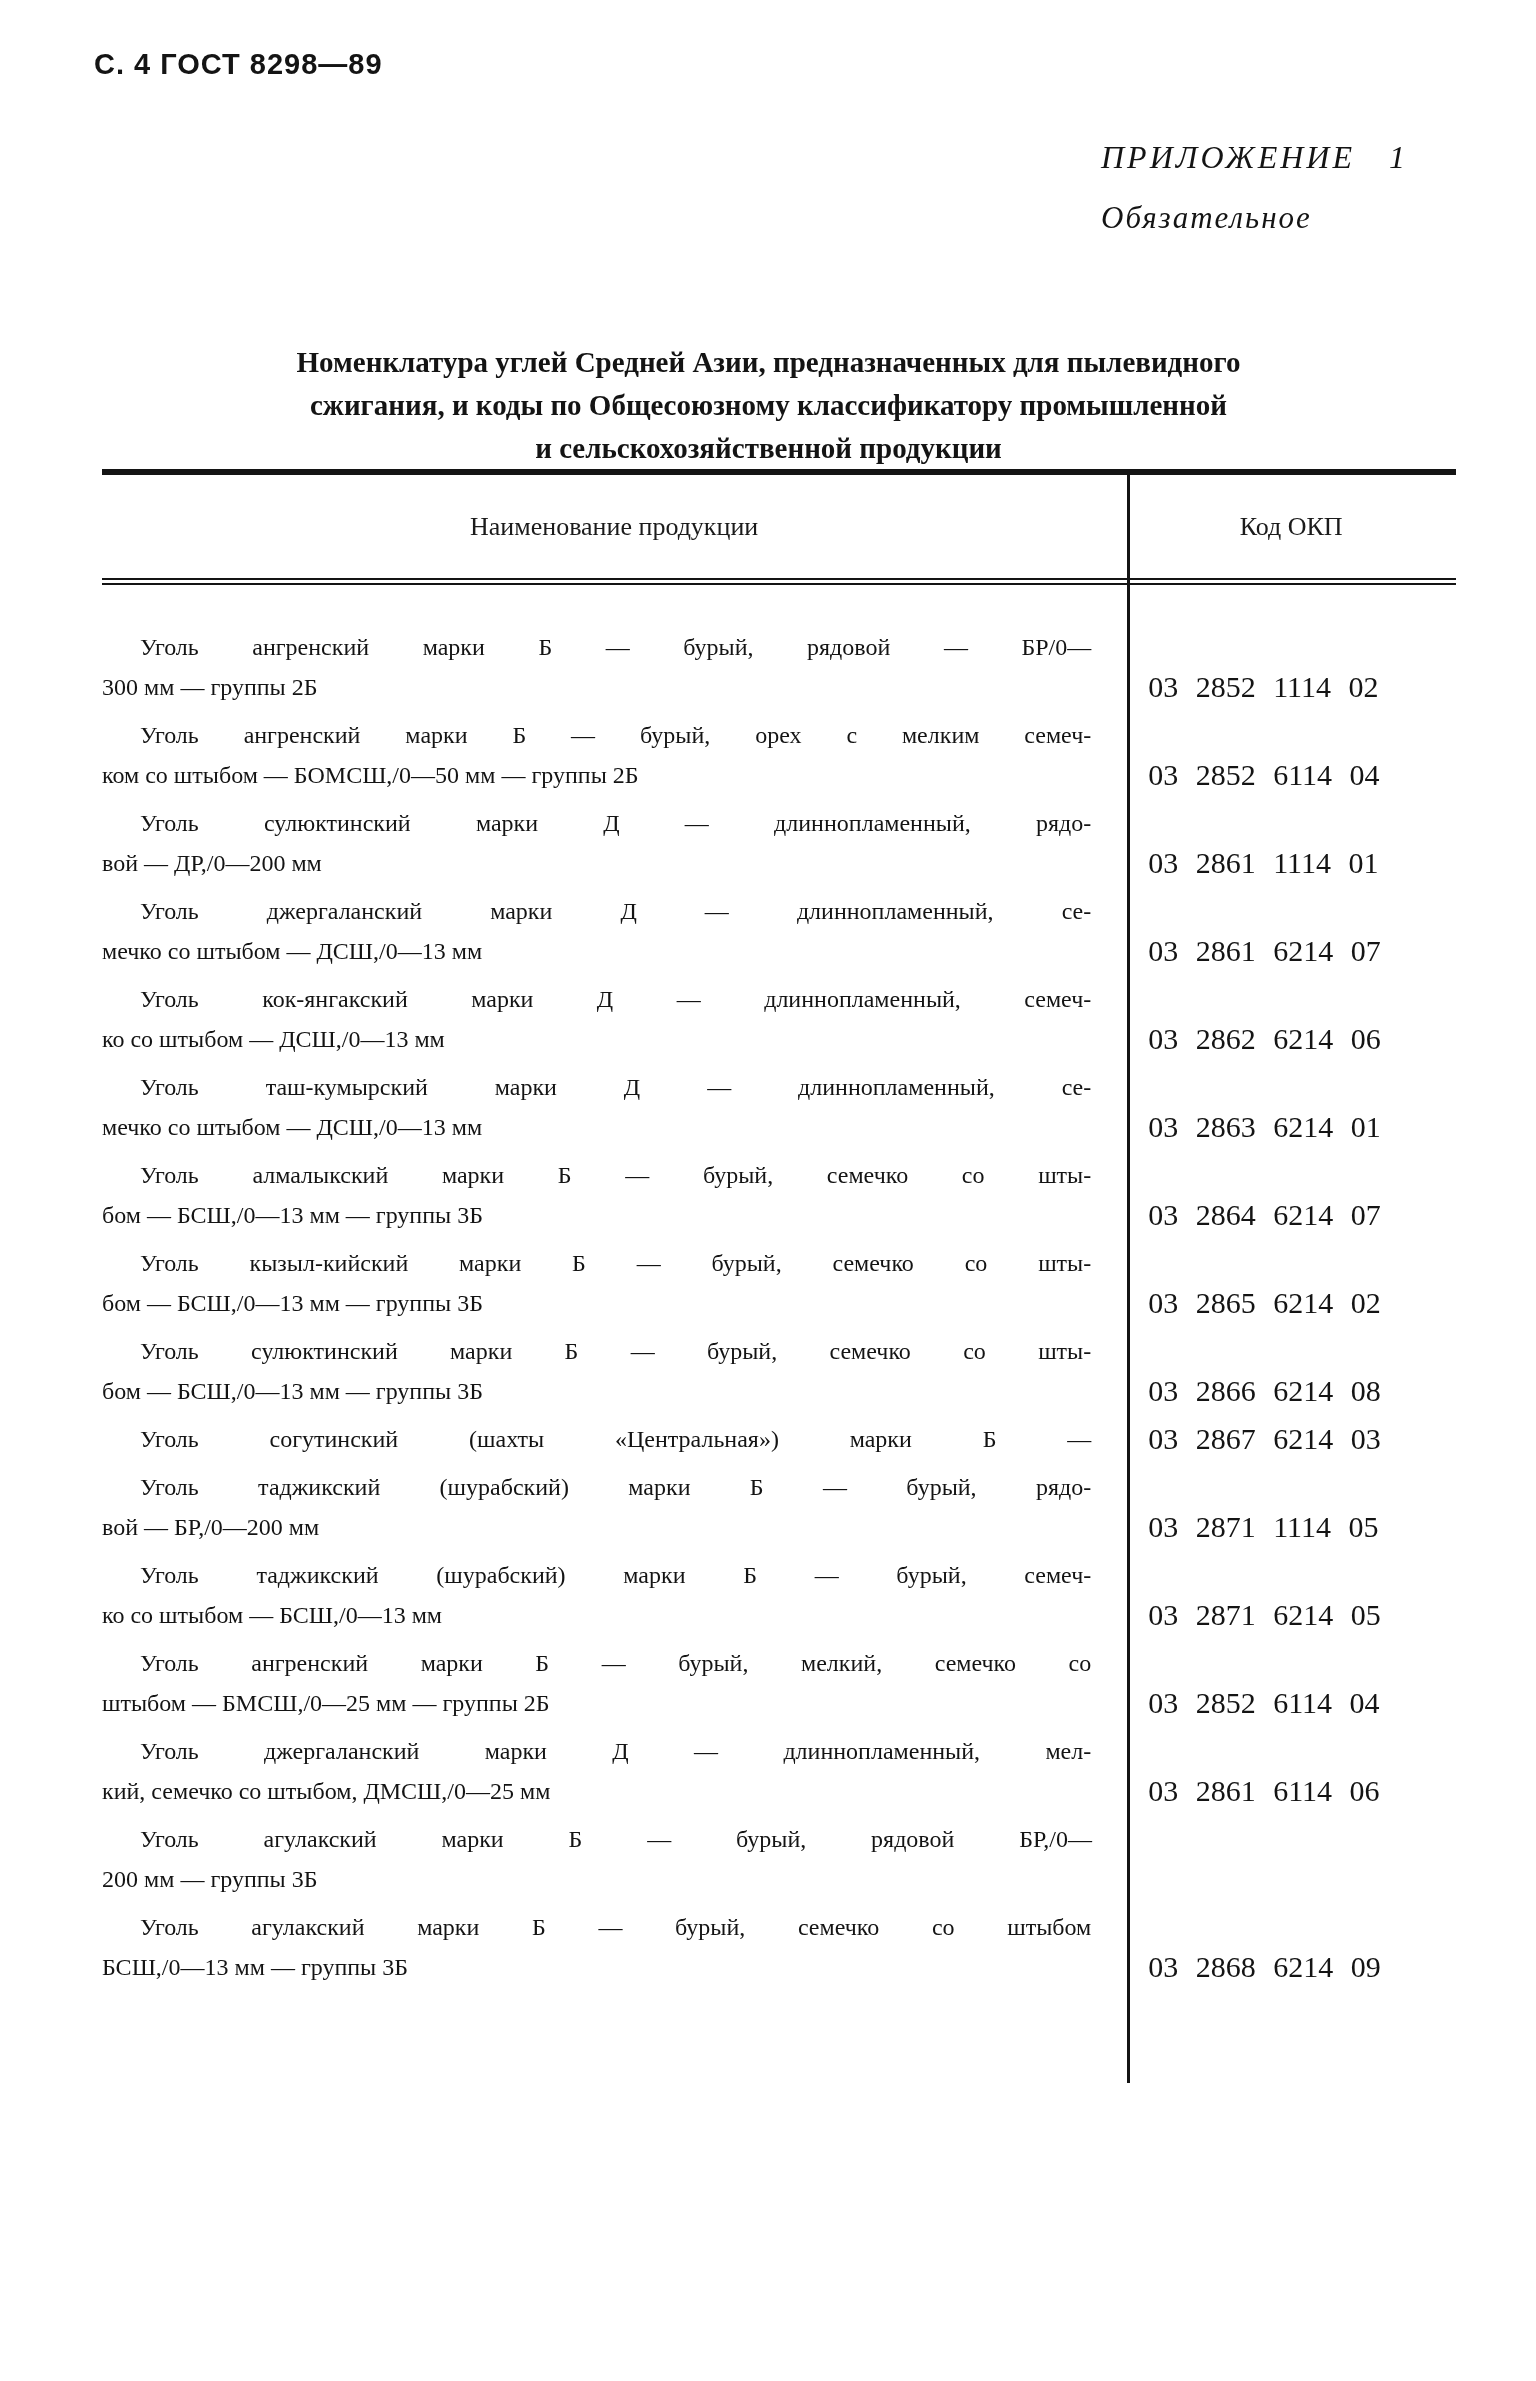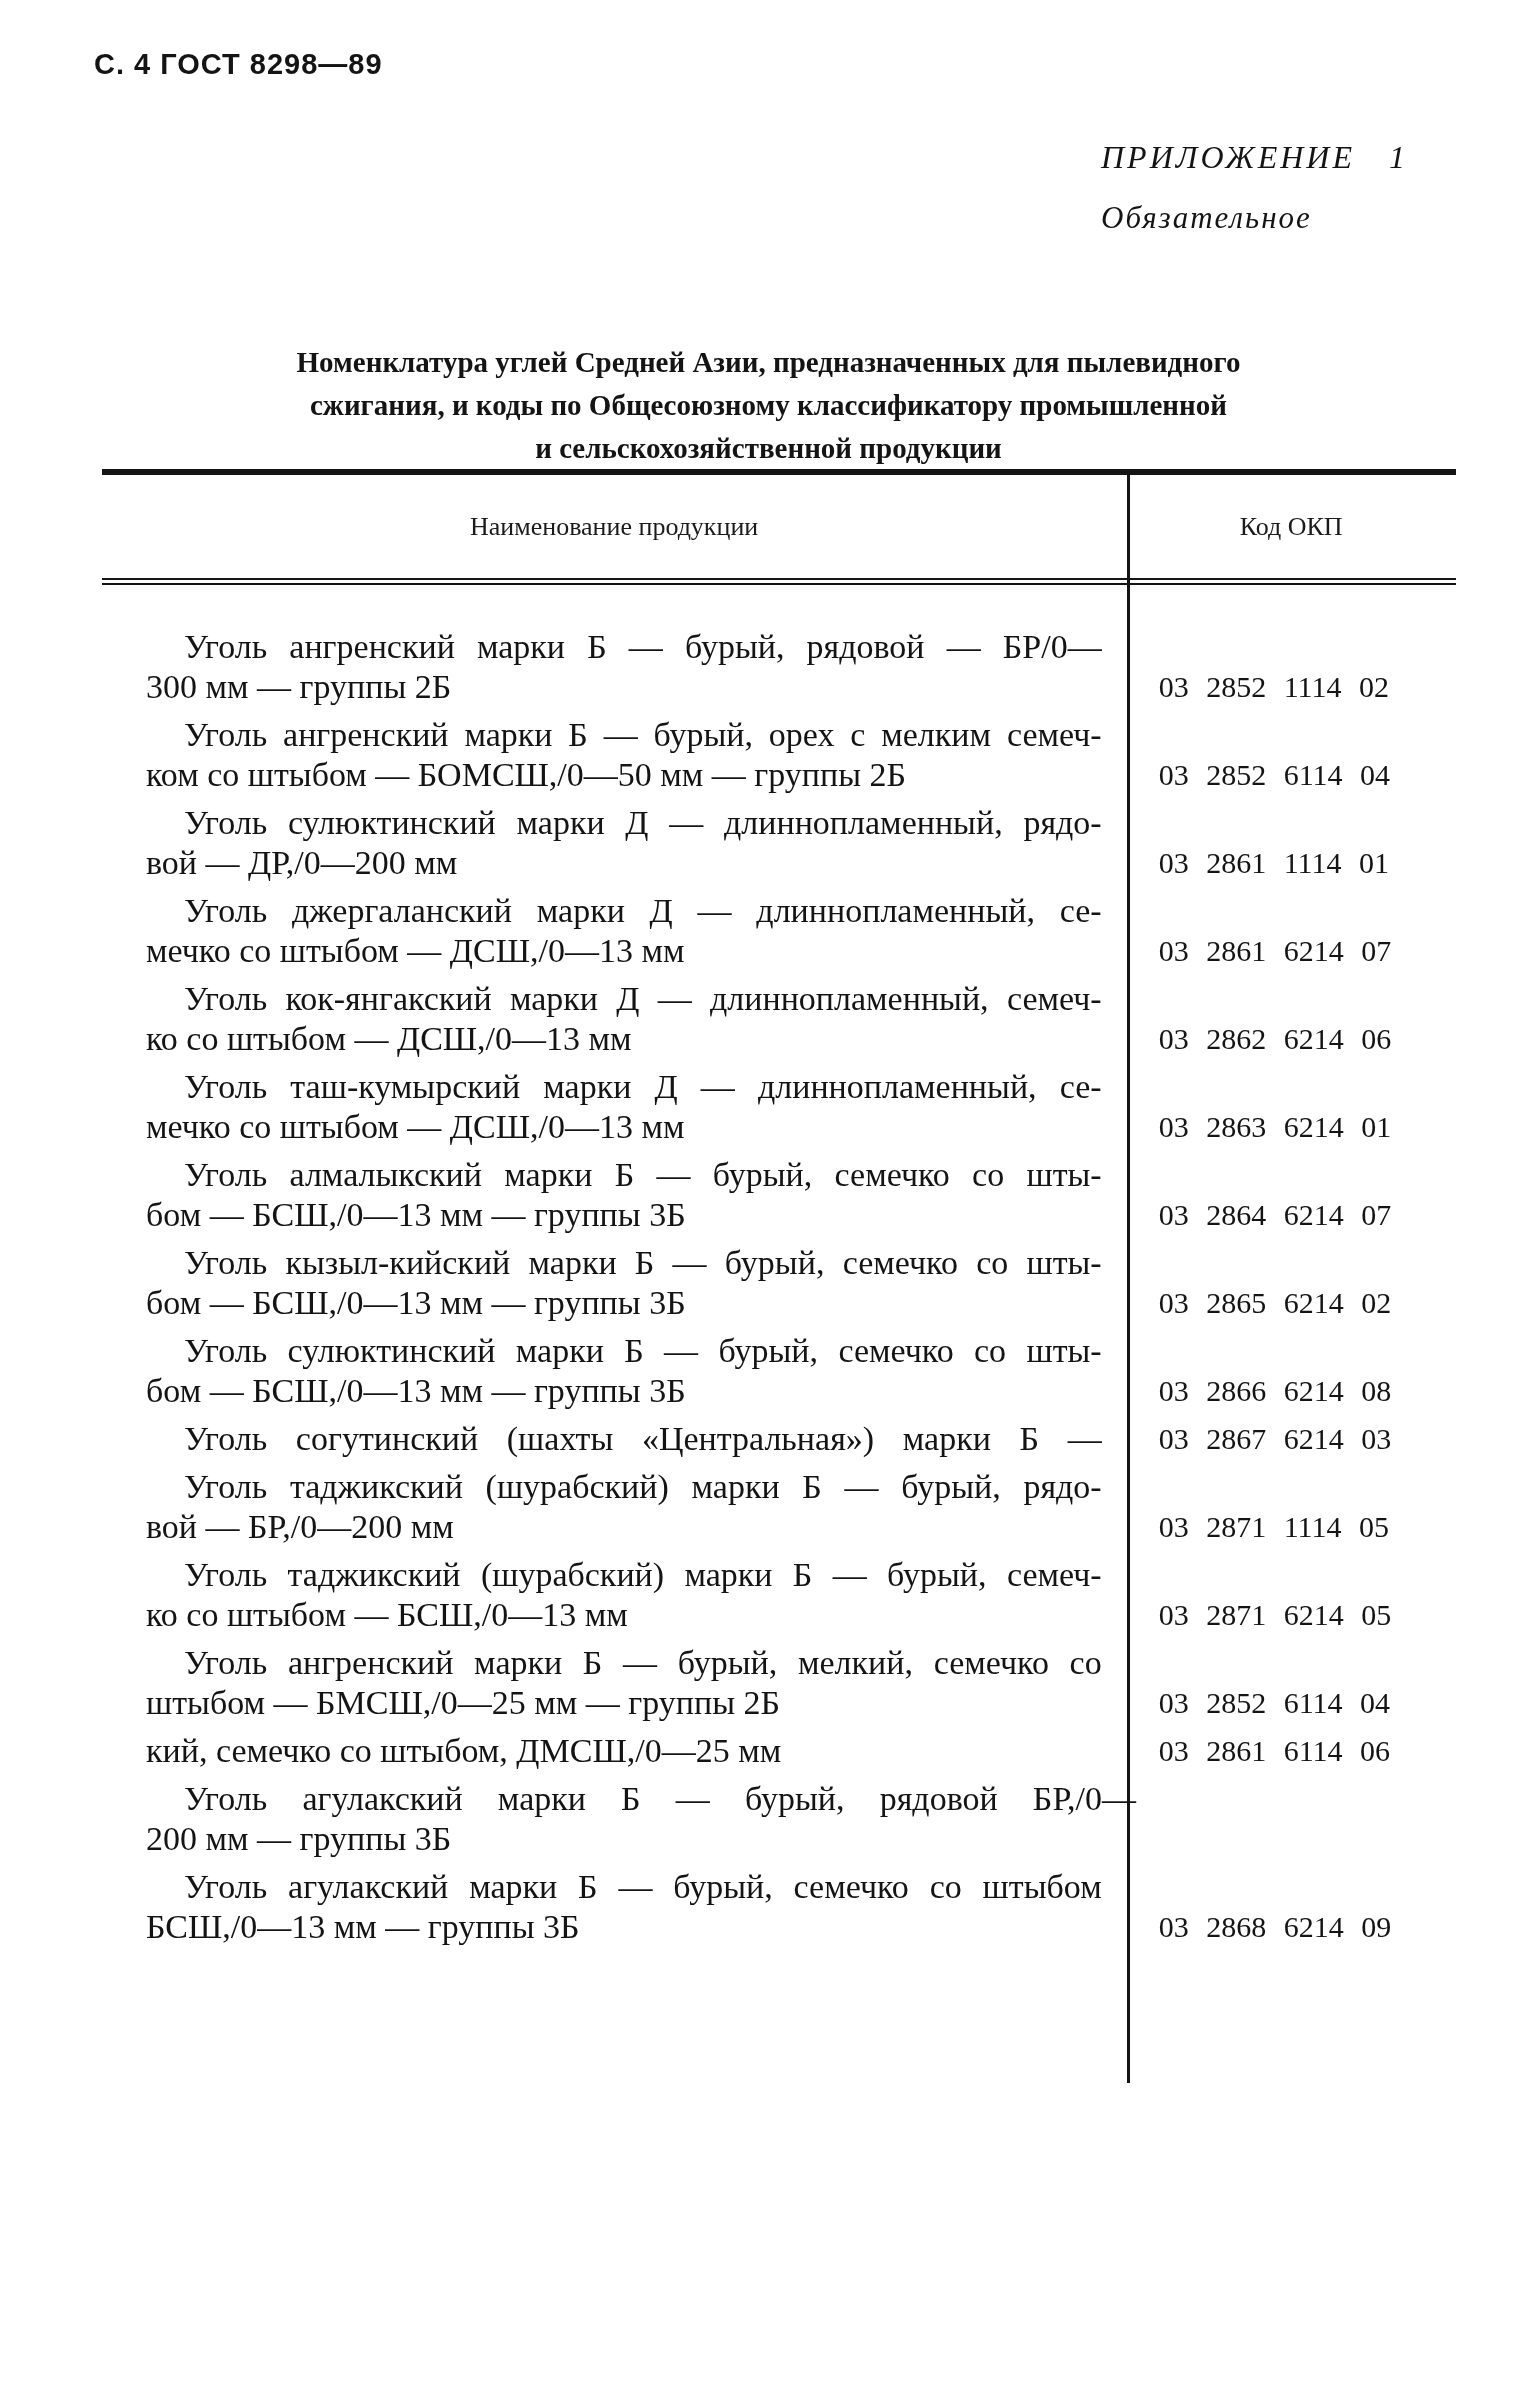--- a/index.html
+++ b/index.html
@@ -47,21 +47,21 @@
   .th-name{width:1025px;}
   .th-code{width:330px;}
   .divider{
     position:absolute;left:1025px;top:0;width:3px;height:1608px;
     background:#141414;
   }
   .rows{padding-top:42px;}
   .row{display:flex;margin-bottom:8px;}
   .cell-name{
     width:990px;margin-right:35px;
-    font-size:34px;line-height:40px;margin-left:44px;
+    font-size:24px;line-height:40px;
   }
   .name-line1{
     text-indent:38px;
     text-align:justify;text-align-last:justify;
     white-space:normal;
   }
   .name-line2{text-align:left;}
   .cell-code{
     width:330px;display:flex;flex-direction:column;
     justify-content:flex-end;
@@ -221,20 +221,21 @@
       <div class="name-line1">Уголь ангренский марки Б — бурый, мелкий, семечко со</div>
       <div class="name-line2">штыбом — БМСШ,/0—25 мм — группы 2Б</div>
     </div>
     <div class="cell-code">
       <div>03 2852 6114 04</div>
     </div>
   </div>
 
   <div class="row">
     <div class="cell-name">
+      <div class="name-line1">Уголь джергаланский марки Д — длиннопламенный, мел-</div>
       <div class="name-line2">кий, семечко со штыбом, ДМСШ,/0—25 мм</div>
     </div>
     <div class="cell-code">
       <div>03 2861 6114 06</div>
     </div>
   </div>
 
   <div class="row">
     <div class="cell-name">
       <div class="name-line1">Уголь агулакский марки Б — бурый, рядовой БР,/0—</div>

